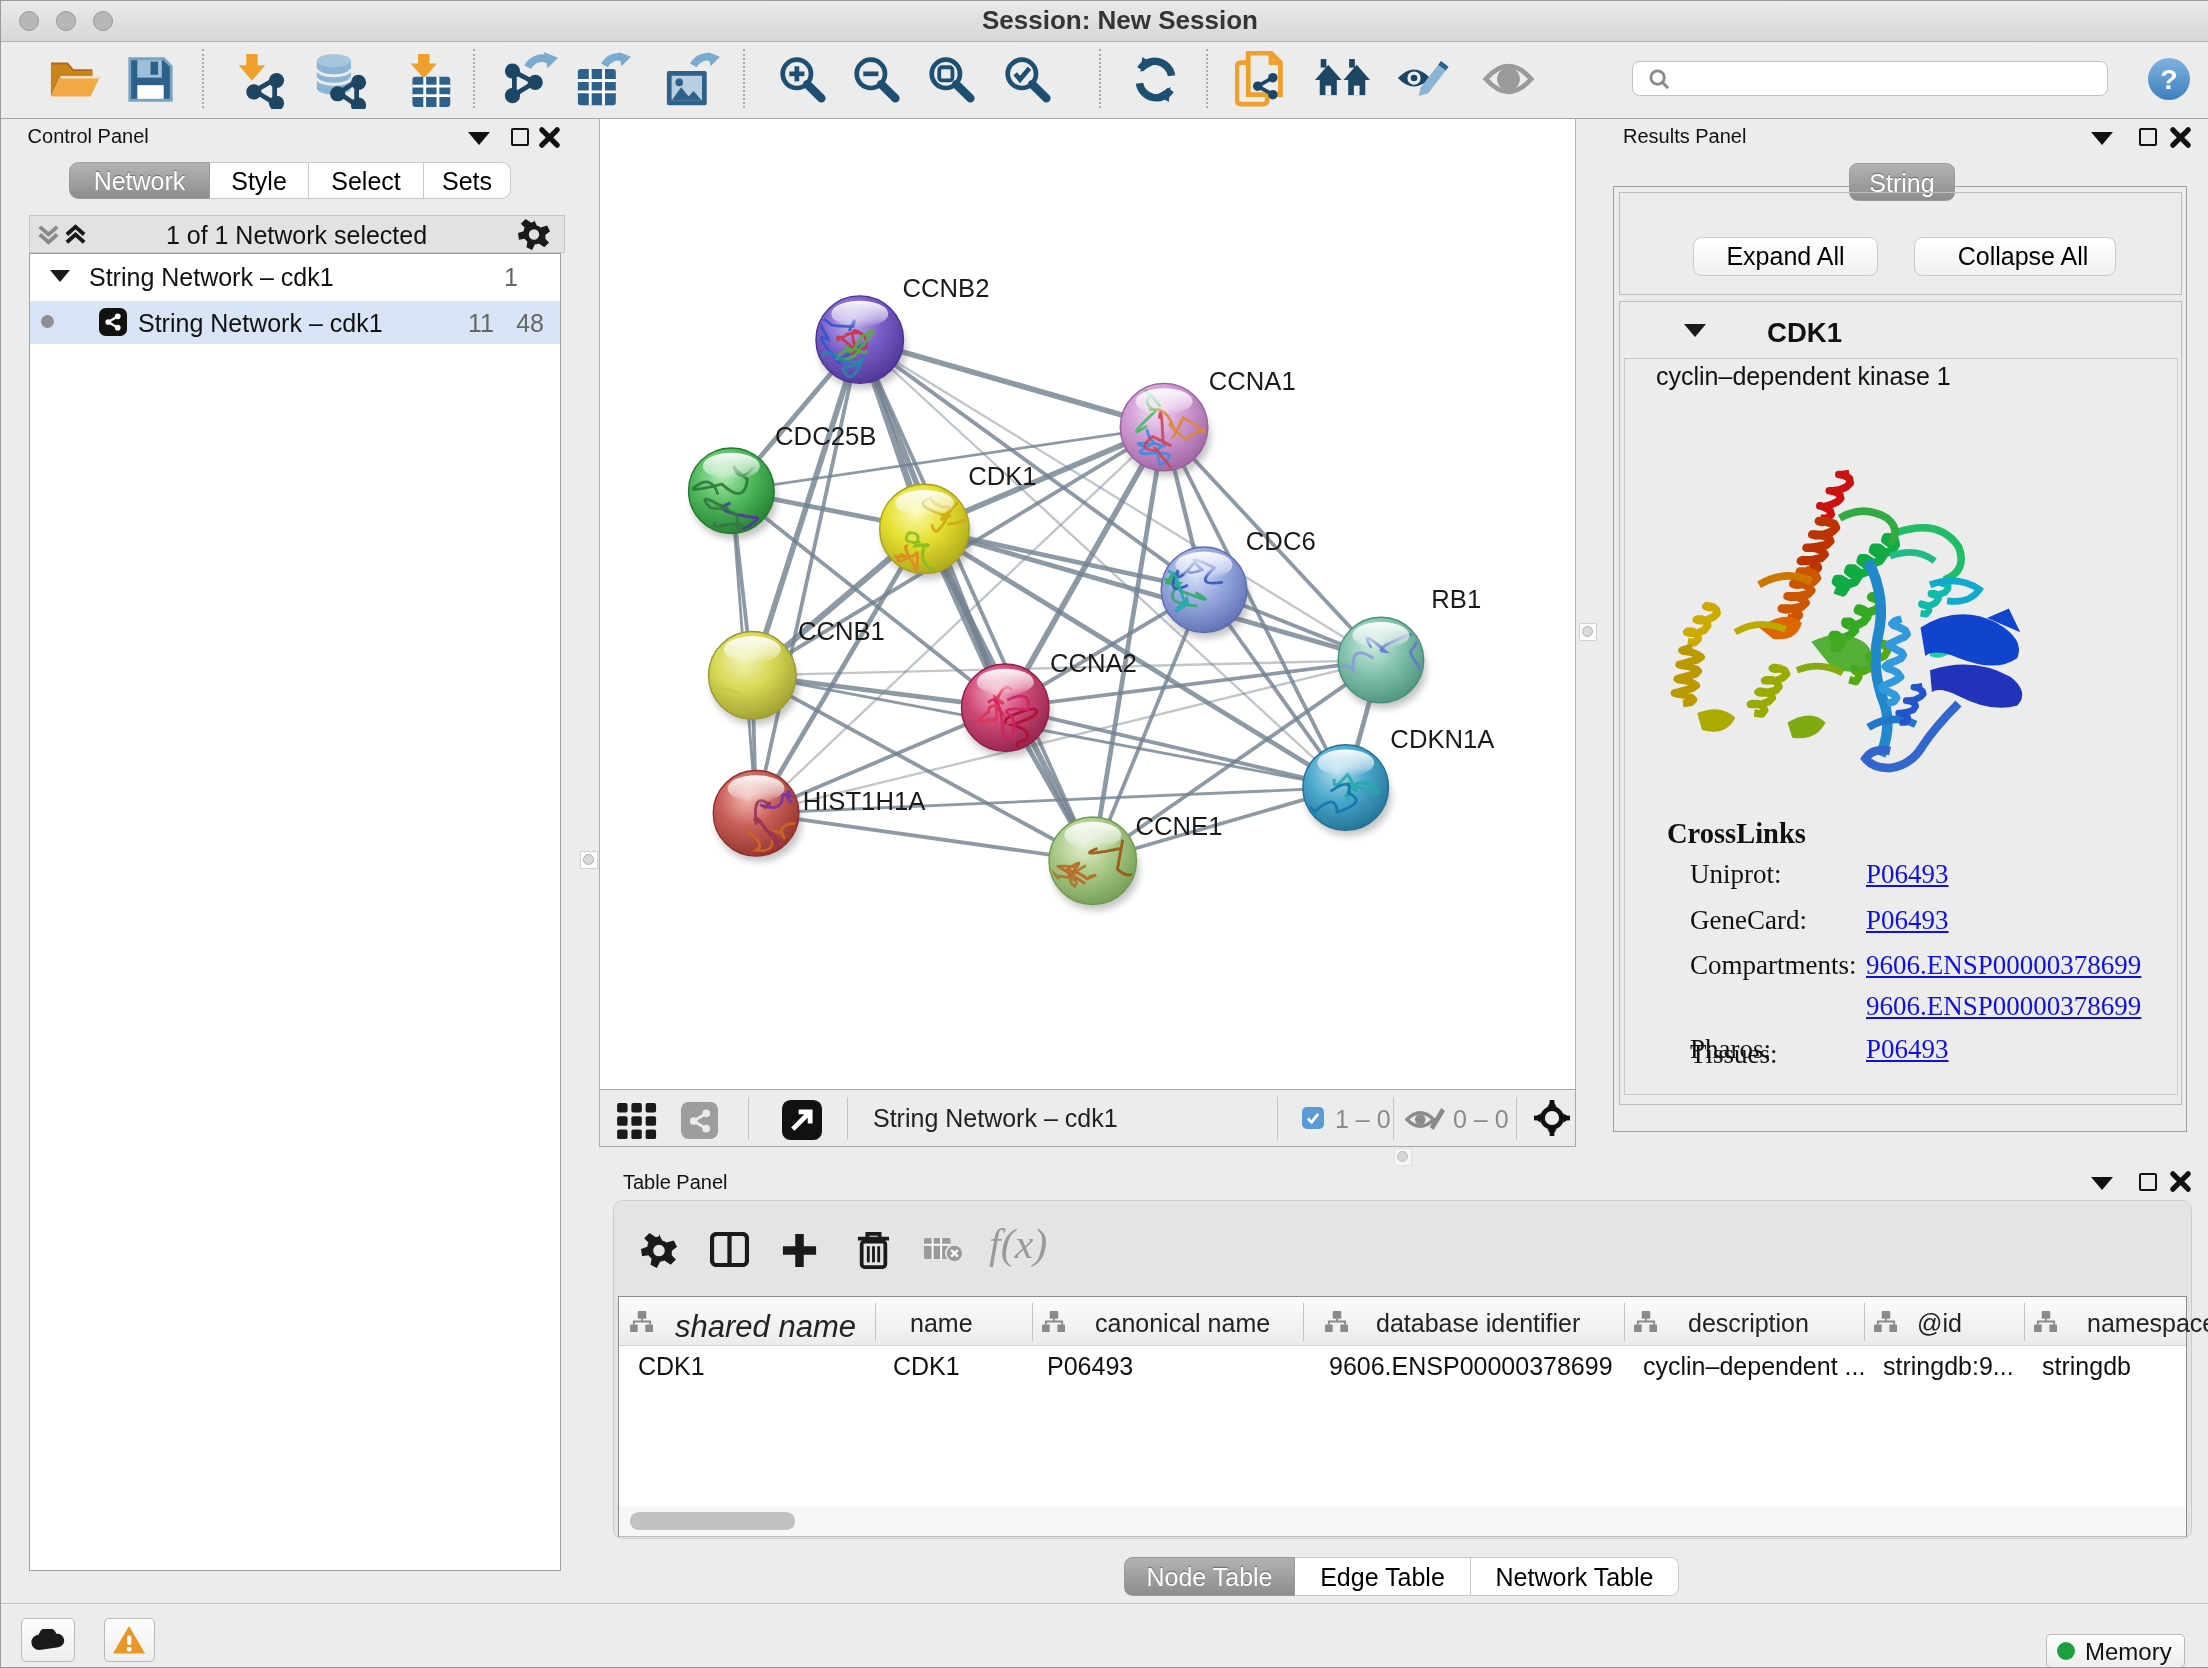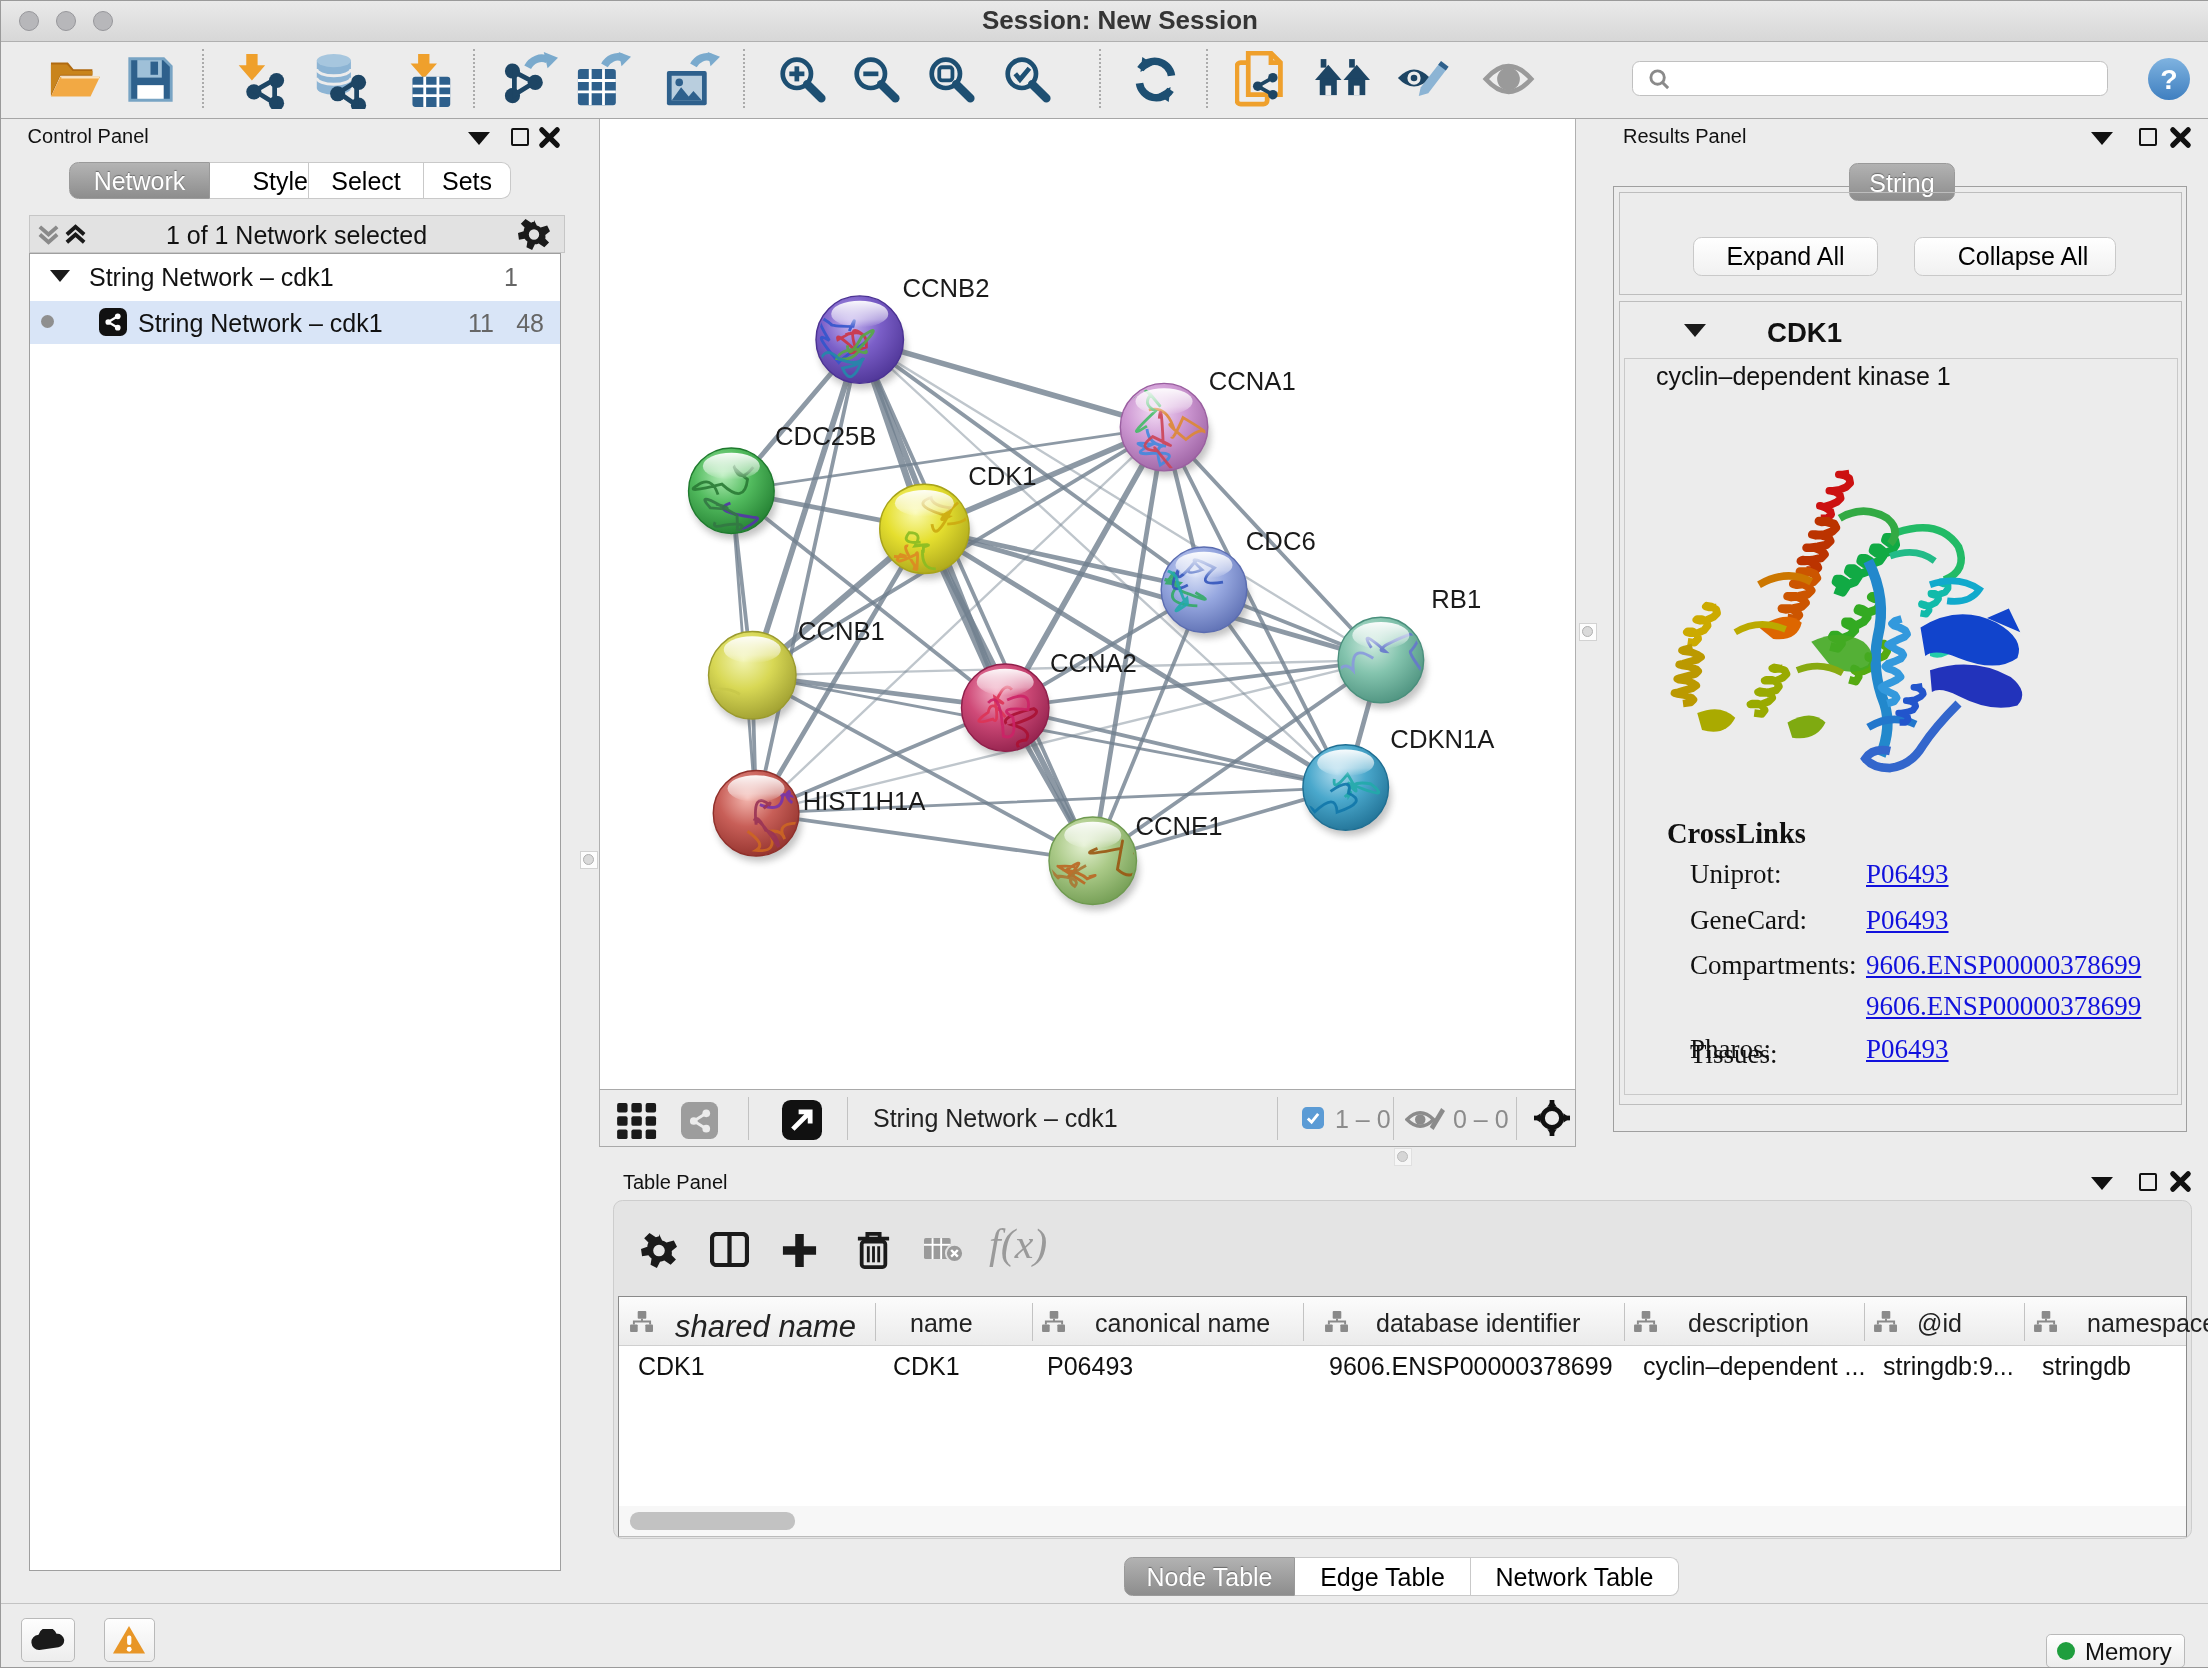--- a/index.html
+++ b/index.html
@@ -178,21 +178,21 @@
 <div class="tsep" style="left:1206px"></div>
 
 <div class="abs ptitle" style="left:27.6px;top:125px;">Control Panel</div>
 <div class="abs tri" style="left:468px;top:132px;"></div>
 <div class="abs maxbox" style="left:511px;top:128px;"></div>
 <svg class="abs" style="left:538px;top:126px" width="23" height="23" viewBox="0 0 24 24">
     <path d="M4 4 L20 20 M20 4 L4 20" stroke="#111" stroke-width="5.5" stroke-linecap="round"></path>
   </svg>
 <div class="abs" style="left:69px;top:162px;height:37px;display:flex;font-size:25px;line-height:37px;text-align:center;">
  <div style="width:141px;background:linear-gradient(#b4b4b4,#8d8d8d);color:#fff;border:1px solid #9a9a9a;border-radius:9.5px 0 0 9.5px;box-sizing:border-box;text-shadow:0 -1px 1px #6a6a6a;">Network</div>
- <div style="width:99px;background:#fff;border:1px solid #c9c9c9;border-left:none;box-sizing:border-box;text-align:right;">Style</div>
+ <div style="width:99px;background:#fff;border:1px solid #c9c9c9;border-left:none;box-sizing:border-box;">Style</div>
  <div style="width:115px;background:#fff;border:1px solid #c9c9c9;border-left:none;box-sizing:border-box;">Select</div>
  <div style="width:87px;background:#fff;border:1px solid #c9c9c9;border-left:none;border-radius:0 9.5px 9.5px 0;box-sizing:border-box;">Sets</div>
 </div>
 <div class="abs" style="left:28.5px;top:215px;width:536px;height:38px;background:#e2e2e2;border:1px solid #c6c6c6;box-sizing:border-box;"></div>
 <svg class="abs" style="left:36px;top:223px" width="25" height="25" viewBox="0 0 26 26">
     <g fill="none" stroke="#8a8a8a" stroke-width="4">
       <path d="M4 4 L13 12 L22 4"></path>
       <path d="M4 12 L13 20 L22 12"></path>
     </g>
   </svg>

